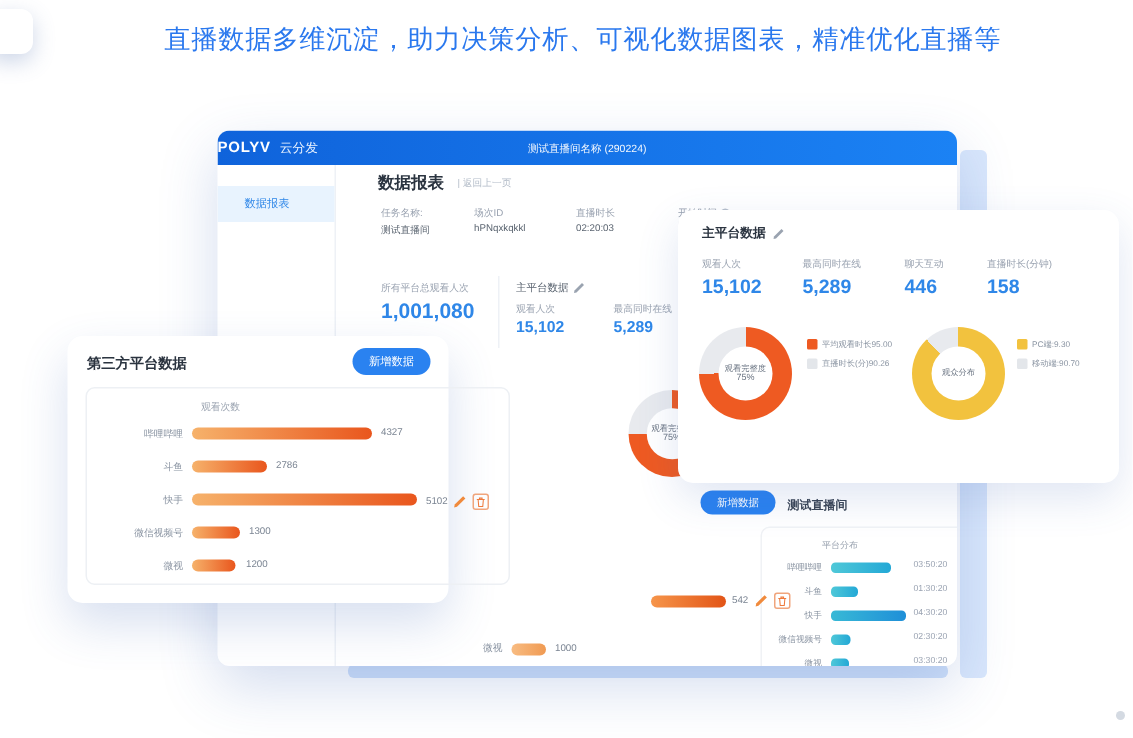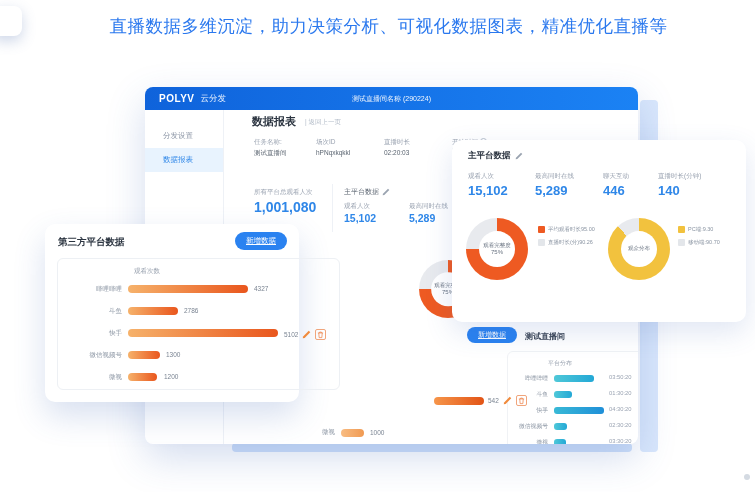--- a/index.html
+++ b/index.html
@@ -23,21 +23,21 @@
   .band-a { left:566px; top:300px; width:20px; height:150px; }
   .band-b { left:640px; top:100px; width:18px; height:352px; }
   .band-bottom { left:232px; top:443px; width:400px; height:9px; background:#cfe0fa; }
 
   
   .dashboard { position:absolute; left:145px; top:87px; width:493px; height:357px;
                background:#fff; border-radius:8px; z-index:1; overflow:hidden;
                box-shadow:0 14px 38px rgba(60,100,180,.22); }
   .dash-header { position:relative; height:23px;
                  background:linear-gradient(90deg,#0f63db,#1b82f4);
-                 display:flex; align-items:center; padding-left:14px; }
+                 display:flex; align-items:center; }
   .brand { color:#fff; font-weight:bold; font-size:10px; letter-spacing:.5px; }
   .brand-suffix { color:#eaf3ff; font-size:8.5px; margin-left:6px;text-align:center; }
   .room-title { position:absolute; left:0; right:0; text-align:center;
                 color:rgba(255,255,255,.95); font-size:7px; }
   .dash-body { position:absolute; top:23px; bottom:0; left:0; right:0; display:flex; }
   .sidebar { width:79px; border-right:1px solid #eef1f6; padding-top:14px; }
   .side-item { font-size:7.5px; color:#8b95a5; padding:7px 0 7px 18px; cursor:pointer; }
   .side-item.active { background:#e8f3fe; color:#2f87e8; }
   .content { position:relative; flex:1; }
 
@@ -68,21 +68,21 @@
                 display:flex; flex-direction:column; align-items:center; justify-content:center; }
   .donut-center1 { font-size:5.5px; color:#6a7482; white-space:nowrap; }
   .donut-center2 { font-size:6px; color:#6a7482; }
   .legend-item { position:absolute; display:flex; align-items:center; gap:3px;
                  font-size:5.5px; color:#8a94a2; white-space:nowrap; }
   .sq { width:7px; height:7px; border-radius:1px; flex:0 0 auto; }
   .sq-orange { background:#ee5a22; } .sq-gray { background:#e3e6ea; } .sq-yellow { background:#f2c23e; }
 
   
   .pill { background:#2a82f0; color:#fff; border:none; border-radius:999px;
-          font-size:7px; display:flex; align-items:center; justify-content:center; cursor:pointer;text-decoration:underline; }
+          font-size:7px; display:flex; align-items:center; justify-content:center; cursor:pointer; }
   .danmu-pill { position:absolute; left:243px; top:217px; width:50px; height:16px; }
   .danmu-title { position:absolute; left:301px; top:221px; font-size:8px; color:#3a4454; font-weight:bold; }
   .teal-panel { position:absolute; left:283px; top:241px; width:200px; height:113px;
                 border:1px solid #f0f2f5; border-radius:6px; }
   .teal-axis { position:absolute; left:40px; top:7px; font-size:6px; color:#9aa3b0; }
   .trow { position:absolute; left:0; height:10px; width:100%; }
   .trow-label { position:absolute; right:158px; width:54px; text-align:right; font-size:5.8px; color:#8a94a2; top:1px; }
   .trow-track { position:absolute; left:46px; top:1.5px; width:50px; height:7px; }
   .trow-bar { height:7px; border-radius:3px; background:linear-gradient(90deg,#4fc8d8,#23a8d6); }
   .trow-time { position:absolute; left:101px; top:1px; font-size:5.8px; color:#9aa3b2; }
@@ -135,23 +135,20 @@
   <div class="headline">直播数据多维沉淀，助力决策分析、可视化数据图表，精准优化直播等</div>
 
   <div class="dashboard">
     <div class="dash-header">
       <span class="brand">POLYV</span>
       <span class="brand-suffix">云分发</span>
       <span class="room-title">测试直播间名称 (290224)</span>
     </div>
     <div class="dash-body">
       <div class="sidebar">
-        <div class="side-item">
-          <span>分发设置</span>
-        </div>
         <div class="side-item active">
           <span>数据报表</span>
         </div>
       </div>
       <div class="content">
 
         <div class="rep-title">数据报表</div>
         <div class="rep-back">| 返回上一页</div>
 
         <span class="meta-label" style="left:30px">任务名称:</span>
@@ -269,21 +266,21 @@
           <path d="M1 11l2.5-.5L11 3 9 1 1.5 8.5z" fill="#9aa3b0"></path>
         </svg>
     </div>
     <span class="rc-stat-label" style="left:16px">观看人次</span>
     <span class="rc-stat-value" style="left:16px">15,102</span>
     <span class="rc-stat-label" style="left:83px">最高同时在线</span>
     <span class="rc-stat-value" style="left:83px">5,289</span>
     <span class="rc-stat-label" style="left:151px">聊天互动</span>
     <span class="rc-stat-value" style="left:151px">446</span>
     <span class="rc-stat-label" style="left:206px">直播时长(分钟)</span>
-    <span class="rc-stat-value" style="left:206px">140</span>
+    <span class="rc-stat-value" style="left:206px">158</span>
 
     <div class="donut" style="left: 14px; top: 78px; width: 62px; height: 62px; background: conic-gradient(rgb(238, 90, 34) 0deg, rgb(238, 90, 34) 75%, rgb(232, 234, 238) 75%, rgb(232, 234, 238) 100%);">
       <div class="donut-hole">
         <span class="donut-center1">观看完整度</span>
         <span class="donut-center2">75%</span>
       </div>
     </div>
     <div class="legend-item" style="left:86px; top:86px;">
       <span class="sq sq-orange"></span>
       <span>平均观看时长95.00</span>

